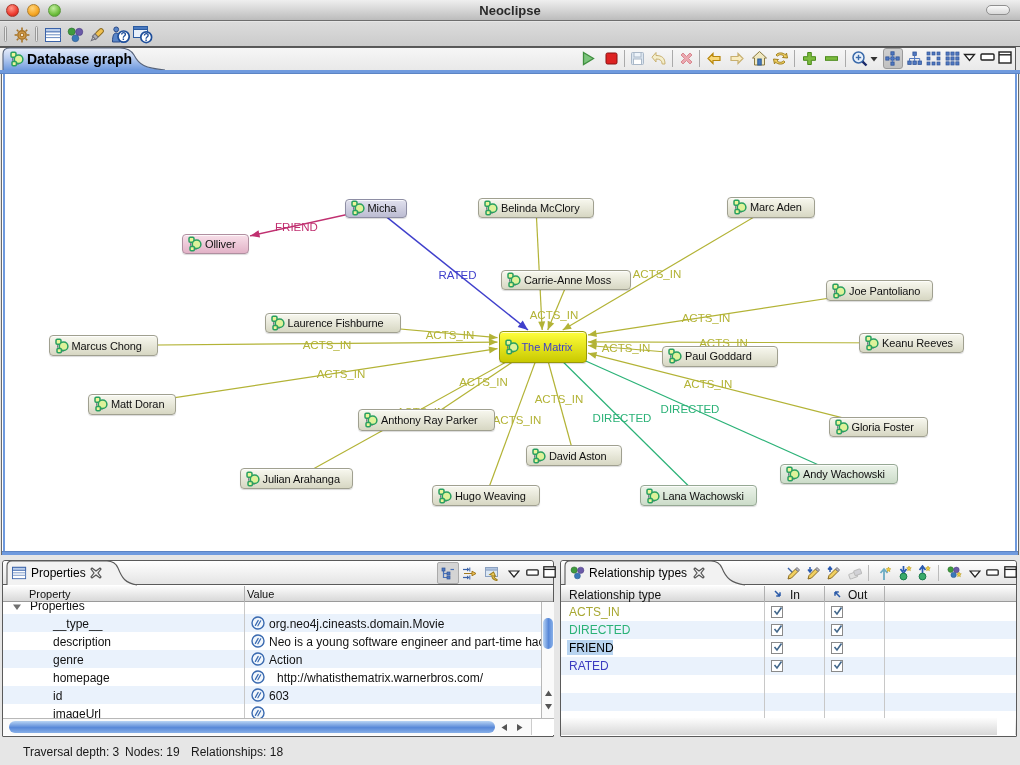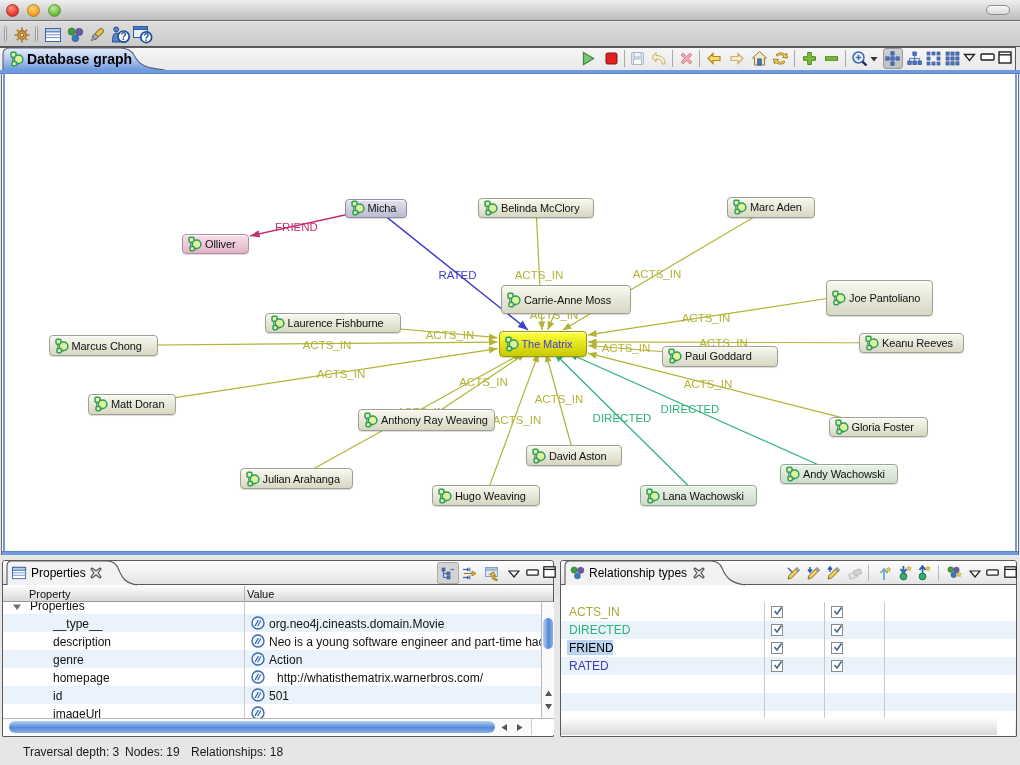--- a/index.html
+++ b/index.html
@@ -25,20 +25,21 @@
 .stripe{position:absolute;background:#eaf2fc}
 .colsep{position:absolute;width:1px;background:#c8c8c8}
 .check{position:absolute;width:12px;height:12px;background:#fff;border:1px solid #8a8a8a}
 .rowtext{position:absolute;font-size:12px;white-space:nowrap}
 </style></head><body>
 
 <div id="titlebar">
  <div class="tl" style="left:6px;background:radial-gradient(circle at 40% 30%,#ff9a8a,#ee3b2f 60%,#b01d12);border:1px solid #a8352a"></div>
  <div class="tl" style="left:27px;background:radial-gradient(circle at 40% 30%,#ffd37a,#f5a623 60%,#c07810);border:1px solid #b08030"></div>
  <div class="tl" style="left:48px;background:radial-gradient(circle at 40% 30%,#c4eda0,#6fbf3e 60%,#3f8f1e);border:1px solid #5e9a40"></div>
+ <div id="title">Neoclipse</div>
  <div style="position:absolute;right:10px;top:5px;width:24px;height:10px;border:1px solid #8f8f8f;border-radius:5px;background:linear-gradient(#fafafa,#d8d8d8)"></div>
 </div>
 
 <div id="toolbar">
  <div style="position:absolute;left:4px;top:4px;width:3px;height:16px;border:1px solid #9a9a9a;border-radius:2px;background:#e8e8e8"></div>
  <svg style="position:absolute;left:14px;top:5px" width="16" height="16" viewBox="0 0 16 16">
    <g fill="none" stroke="#a87428" stroke-width="1.4">
         <circle cx="8" cy="8" r="4.2" fill="#d09a48"></circle>
         <circle cx="8" cy="8" r="1.7" fill="#f6ecd8" stroke-width="1.1"></circle>
       </g>
@@ -333,34 +334,34 @@
           <path d="M4 6.5 C3.2 8.8 3.6 10 4.8 11"></path>
           <path d="M7.5 13.2 C9.8 13.4 11 12.2 11.4 10.6"></path>
           <path d="M7 4.2 L8.6 5.2"></path>
         </g>
         <rect x="2" y="1.2" width="5" height="5" rx="1.2" fill="#ecf59a" stroke="#2aa060" stroke-width="1.5"></rect>
         <circle cx="9.6" cy="8.2" r="4.3" fill="#def29a" stroke="#2aa060" stroke-width="1.5"></circle>
         <rect x="3" y="10.4" width="4.4" height="4.4" rx="1.2" fill="#ecf59a" stroke="#2aa060" stroke-width="1.5"></rect>
       </svg>
       <span>Marc Aden</span>
     </div>
-<div class="node" style="left:501px;top:211px;width:130px;height:29px">
+<div class="node" style="left:501px;top:196px;width:130px;height:20px">
       <svg width="15" height="16" viewBox="0 0 15 16">
         <g fill="none" stroke="#667" stroke-width="1">
           <path d="M4 6.5 C3.2 8.8 3.6 10 4.8 11"></path>
           <path d="M7.5 13.2 C9.8 13.4 11 12.2 11.4 10.6"></path>
           <path d="M7 4.2 L8.6 5.2"></path>
         </g>
         <rect x="2" y="1.2" width="5" height="5" rx="1.2" fill="#ecf59a" stroke="#2aa060" stroke-width="1.5"></rect>
         <circle cx="9.6" cy="8.2" r="4.3" fill="#def29a" stroke="#2aa060" stroke-width="1.5"></circle>
         <rect x="3" y="10.4" width="4.4" height="4.4" rx="1.2" fill="#ecf59a" stroke="#2aa060" stroke-width="1.5"></rect>
       </svg>
       <span>Carrie-Anne Moss</span>
     </div>
-<div class="node" style="left:826px;top:206px;width:107px;height:36px">
+<div class="node" style="left:826px;top:206px;width:107px;height:21px">
       <svg width="15" height="16" viewBox="0 0 15 16">
         <g fill="none" stroke="#667" stroke-width="1">
           <path d="M4 6.5 C3.2 8.8 3.6 10 4.8 11"></path>
           <path d="M7.5 13.2 C9.8 13.4 11 12.2 11.4 10.6"></path>
           <path d="M7 4.2 L8.6 5.2"></path>
         </g>
         <rect x="2" y="1.2" width="5" height="5" rx="1.2" fill="#ecf59a" stroke="#2aa060" stroke-width="1.5"></rect>
         <circle cx="9.6" cy="8.2" r="4.3" fill="#def29a" stroke="#2aa060" stroke-width="1.5"></circle>
         <rect x="3" y="10.4" width="4.4" height="4.4" rx="1.2" fill="#ecf59a" stroke="#2aa060" stroke-width="1.5"></rect>
       </svg>
@@ -385,21 +386,21 @@
           <path d="M4 6.5 C3.2 8.8 3.6 10 4.8 11"></path>
           <path d="M7.5 13.2 C9.8 13.4 11 12.2 11.4 10.6"></path>
           <path d="M7 4.2 L8.6 5.2"></path>
         </g>
         <rect x="2" y="1.2" width="5" height="5" rx="1.2" fill="#ecf59a" stroke="#2aa060" stroke-width="1.5"></rect>
         <circle cx="9.6" cy="8.2" r="4.3" fill="#def29a" stroke="#2aa060" stroke-width="1.5"></circle>
         <rect x="3" y="10.4" width="4.4" height="4.4" rx="1.2" fill="#ecf59a" stroke="#2aa060" stroke-width="1.5"></rect>
       </svg>
       <span>Marcus Chong</span>
     </div>
-<div class="node matrix" style="left:498.5px;top:257px;width:88.5px;height:26px">
+<div class="node matrix" style="left:498.5px;top:257px;width:88.5px;height:32px">
       <svg width="15" height="16" viewBox="0 0 15 16">
         <g fill="none" stroke="#667" stroke-width="1">
           <path d="M4 6.5 C3.2 8.8 3.6 10 4.8 11"></path>
           <path d="M7.5 13.2 C9.8 13.4 11 12.2 11.4 10.6"></path>
           <path d="M7 4.2 L8.6 5.2"></path>
         </g>
         <rect x="2" y="1.2" width="5" height="5" rx="1.2" fill="#ecf59a" stroke="#2aa060" stroke-width="1.5"></rect>
         <circle cx="9.6" cy="8.2" r="4.3" fill="#def29a" stroke="#2aa060" stroke-width="1.5"></circle>
         <rect x="3" y="10.4" width="4.4" height="4.4" rx="1.2" fill="#ecf59a" stroke="#2aa060" stroke-width="1.5"></rect>
       </svg>
@@ -448,21 +449,21 @@
       <svg width="15" height="16" viewBox="0 0 15 16">
         <g fill="none" stroke="#667" stroke-width="1">
           <path d="M4 6.5 C3.2 8.8 3.6 10 4.8 11"></path>
           <path d="M7.5 13.2 C9.8 13.4 11 12.2 11.4 10.6"></path>
           <path d="M7 4.2 L8.6 5.2"></path>
         </g>
         <rect x="2" y="1.2" width="5" height="5" rx="1.2" fill="#ecf59a" stroke="#2aa060" stroke-width="1.5"></rect>
         <circle cx="9.6" cy="8.2" r="4.3" fill="#def29a" stroke="#2aa060" stroke-width="1.5"></circle>
         <rect x="3" y="10.4" width="4.4" height="4.4" rx="1.2" fill="#ecf59a" stroke="#2aa060" stroke-width="1.5"></rect>
       </svg>
-      <span>Anthony Ray Weaving</span>
+      <span>Anthony Ray Parker</span>
     </div>
 <div class="node" style="left:526px;top:371px;width:96px;height:21px">
       <svg width="15" height="16" viewBox="0 0 15 16">
         <g fill="none" stroke="#667" stroke-width="1">
           <path d="M4 6.5 C3.2 8.8 3.6 10 4.8 11"></path>
           <path d="M7.5 13.2 C9.8 13.4 11 12.2 11.4 10.6"></path>
           <path d="M7 4.2 L8.6 5.2"></path>
         </g>
         <rect x="2" y="1.2" width="5" height="5" rx="1.2" fill="#ecf59a" stroke="#2aa060" stroke-width="1.5"></rect>
         <circle cx="9.6" cy="8.2" r="4.3" fill="#def29a" stroke="#2aa060" stroke-width="1.5"></circle>
@@ -651,21 +652,21 @@
 <div class="rowtext" style="left:274px;top:68.5px;color:#111">http://whatisthematrix.warnerbros.com/</div>
 <div class="stripe" style="left:0;top:84px;width:538px;height:18px"></div>
 <div class="rowtext" style="left:50px;top:86.5px;color:#111">id</div>
 <svg style="position:absolute;left:248px;top:86px" width="14" height="14" viewBox="0 0 14 14">
         <circle cx="7" cy="7" r="6" fill="#f2f7fc" stroke="#3a6ab0" stroke-width="1.4"></circle>
         <g stroke="#3a6ab0" stroke-width="1.2" stroke-linecap="round">
           <line x1="4.4" y1="9.4" x2="7.2" y2="4.4"></line>
           <line x1="6.9" y1="9.8" x2="9.7" y2="4.8"></line>
         </g>
       </svg>
-<div class="rowtext" style="left:266px;top:86.5px;color:#111">501</div>
+<div class="rowtext" style="left:266px;top:86.5px;color:#111">603</div>
 <div class="rowtext" style="left:50px;top:104.5px;color:#111">imageUrl</div>
 <svg style="position:absolute;left:248px;top:104px" width="14" height="14" viewBox="0 0 14 14">
         <circle cx="7" cy="7" r="6" fill="#f2f7fc" stroke="#3a6ab0" stroke-width="1.4"></circle>
         <g stroke="#3a6ab0" stroke-width="1.2" stroke-linecap="round">
           <line x1="4.4" y1="9.4" x2="7.2" y2="4.4"></line>
           <line x1="6.9" y1="9.8" x2="9.7" y2="4.8"></line>
         </g>
       </svg>
 <div class="colsep" style="left:241px;top:0;height:116px"></div>
 </div>
@@ -749,20 +750,34 @@
 <svg style="position:absolute;left:408px;top:9px" width="12" height="8" viewBox="0 0 12 8">
       <path d="M1 1 L11 1 L6 7 Z" fill="#fff" stroke="#222" stroke-width="1.2"></path>
     </svg>
 <svg style="position:absolute;left:425px;top:8px" width="13" height="7" viewBox="0 0 13 7">
       <rect x="0.8" y="0.8" width="11.4" height="5.4" rx="1" fill="#fff" stroke="#222" stroke-width="1.3"></rect>
     </svg>
 <svg style="position:absolute;left:443px;top:5px" width="13" height="12" viewBox="0 0 13 12">
       <rect x="0.8" y="0.8" width="11.4" height="10.4" fill="#fff" stroke="#222" stroke-width="1.3"></rect>
       <line x1="0.8" y1="3.4" x2="12.2" y2="3.4" stroke="#222" stroke-width="1.3"></line>
     </svg>
+<div class="thead">
+      <span style="position:absolute;left:8px;top:2px;font-size:12px">Relationship type</span>
+      <svg style="position:absolute;left:212px;top:3px" width="10" height="10" viewBox="0 0 10 10">
+        <path d="M2 2 L7 7 M7 7 L7 3.2 M7 7 L3.2 7" stroke="#2a5aa8" stroke-width="1.5" fill="none"></path>
+      </svg>
+      <span style="position:absolute;left:229px;top:2px;font-size:12px">In</span>
+      <svg style="position:absolute;left:271px;top:3px" width="10" height="10" viewBox="0 0 10 10">
+        <path d="M8 8 L3 3 M3 3 L3 6.8 M3 3 L6.8 3" stroke="#2a5aa8" stroke-width="1.5" fill="none"></path>
+      </svg>
+      <span style="position:absolute;left:287px;top:2px;font-size:12px">Out</span>
+      <div style="position:absolute;left:203px;top:0;width:1px;height:16px;background:#b0b0b0"></div>
+      <div style="position:absolute;left:263px;top:0;width:1px;height:16px;background:#b0b0b0"></div>
+      <div style="position:absolute;left:323px;top:0;width:1px;height:16px;background:#b0b0b0"></div>
+    </div>
 <div style="position:absolute;left:0;top:41px;width:455px;height:116px;overflow:hidden;background:#fff">
 <div class="rowtext" style="left:8px;top:3px;color:#a8a832">ACTS_IN</div>
 <div class="check" style="left:210px;top:3.5px"></div>
 <svg style="position:absolute;left:211px;top:3px" width="12" height="12" viewBox="0 0 12 12">
         <path d="M2.5 6 L5 9 L9.5 2.5" fill="none" stroke="#44688c" stroke-width="1.6"></path>
       </svg>
 <div class="check" style="left:270px;top:3.5px"></div>
 <svg style="position:absolute;left:271px;top:3px" width="12" height="12" viewBox="0 0 12 12">
         <path d="M2.5 6 L5 9 L9.5 2.5" fill="none" stroke="#44688c" stroke-width="1.6"></path>
       </svg>

